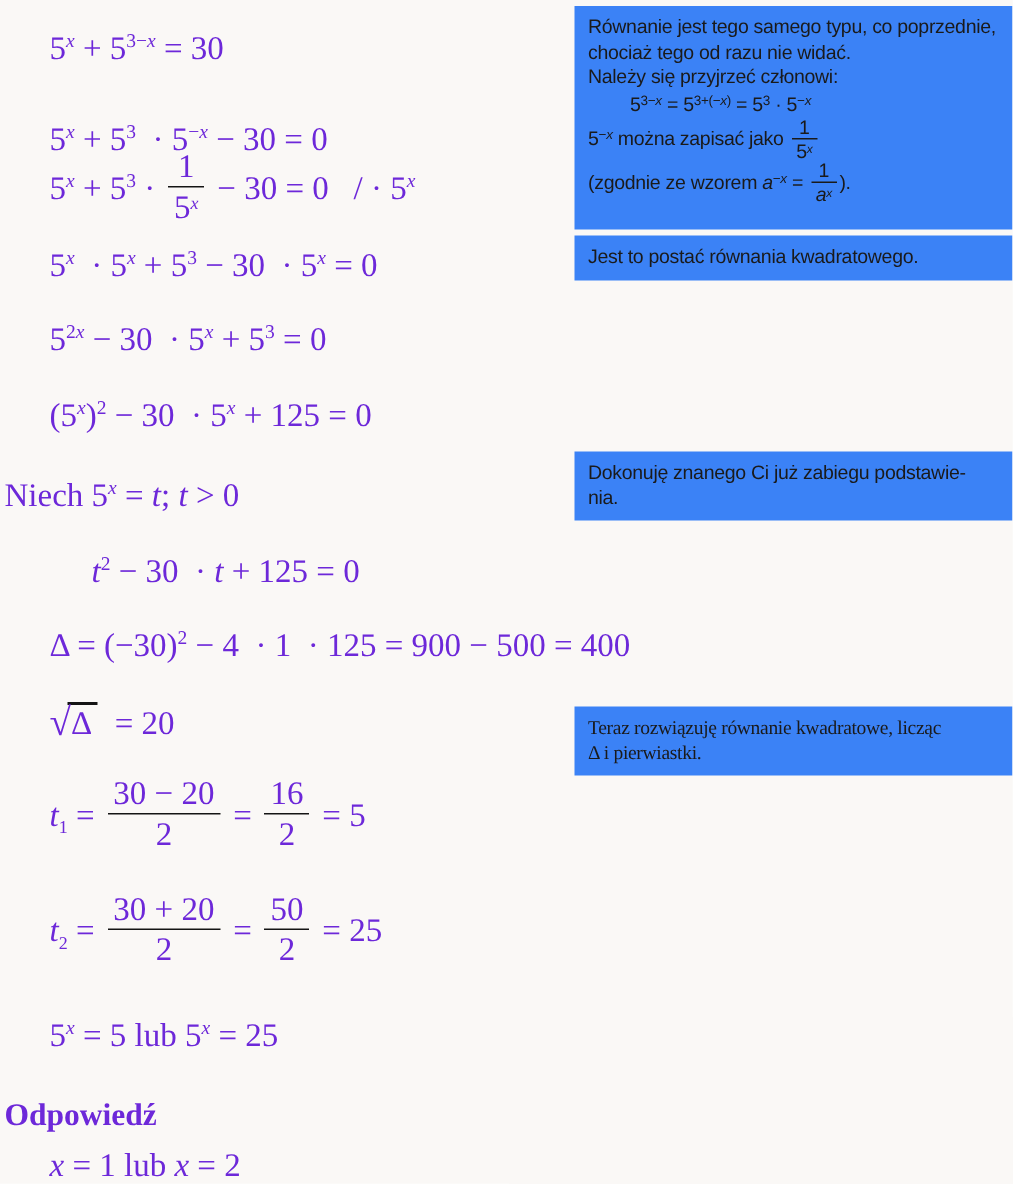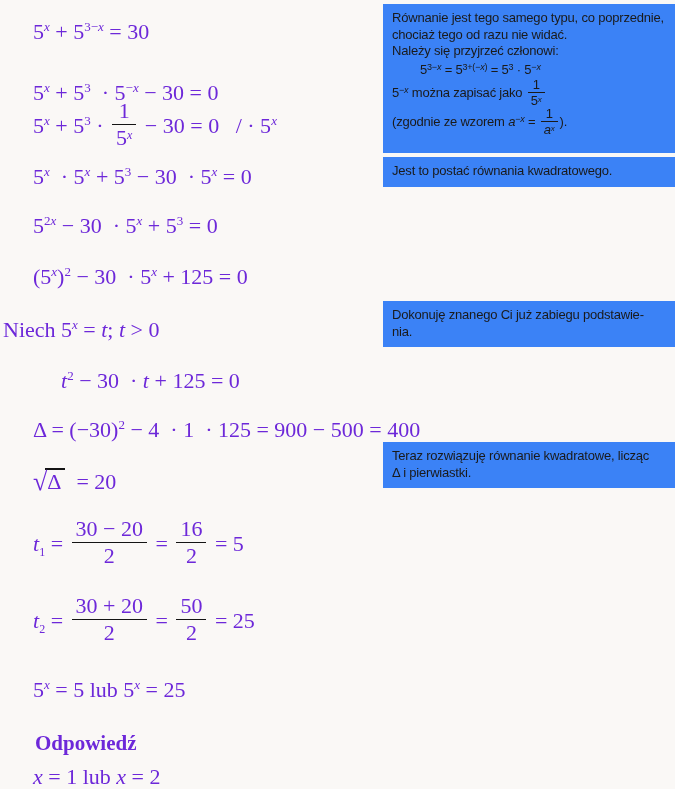--- a/index.html
+++ b/index.html
@@ -16,21 +16,21 @@
   .eq {
     position: absolute;
     left: 33px;
     font-family: "Liberation Serif", serif;
     font-size: 22px;
     color: #6d28d9;
     white-space: nowrap;
     line-height: 26px;
   }
   .eq.flush { left: 3px; }
-  .eq.heading { font-weight: bold; font-size: 21px; margin-left: 32px; }
+  .eq.heading { font-weight: bold; font-size: 21px; }
   .eq sup { font-size: 13px; line-height: 0; vertical-align: 8px; letter-spacing: 0; }
   .eq sub { font-size: 12px; line-height: 0; vertical-align: -5px; }
   .eq i { font-style: italic; }
 
   
   .eq .f {
     display: inline-block;
     vertical-align: middle;
     text-align: center;
     margin: 0 3px;
@@ -70,21 +70,21 @@
     position: relative;
     top: -1px;
   }
   .note .f .n { display: block; line-height: 13px; padding: 0 3px 1px; border-bottom: 1px solid #1a1a1a; }
   .note .f .d { display: block; line-height: 13px; padding: 1px 3px 0; }
   .note .f sup { vertical-align: 3px; font-size: 8px; }
 
   #note-1 { top: 4px;  height: 149px; }
   #note-2 { top: 157px; }
   #note-3 { top: 301px; }
-  #note-4 { top: 442px; }
+  #note-4 { top: 471px; font-family: Liberation Serif, serif; }
 
   #eq-1  { top: 19px; }
   #eq-2  { top: 80px; }
   #eq-3  { top: 103px; }
   #eq-4  { top: 164px; }
   #eq-5  { top: 213px; }
   #eq-6  { top: 264px; }
   #eq-7  { top: 317px; }
   #eq-8  { top: 368px; margin-left: 28px; }
   #eq-9  { top: 417px; text-align: right; }

